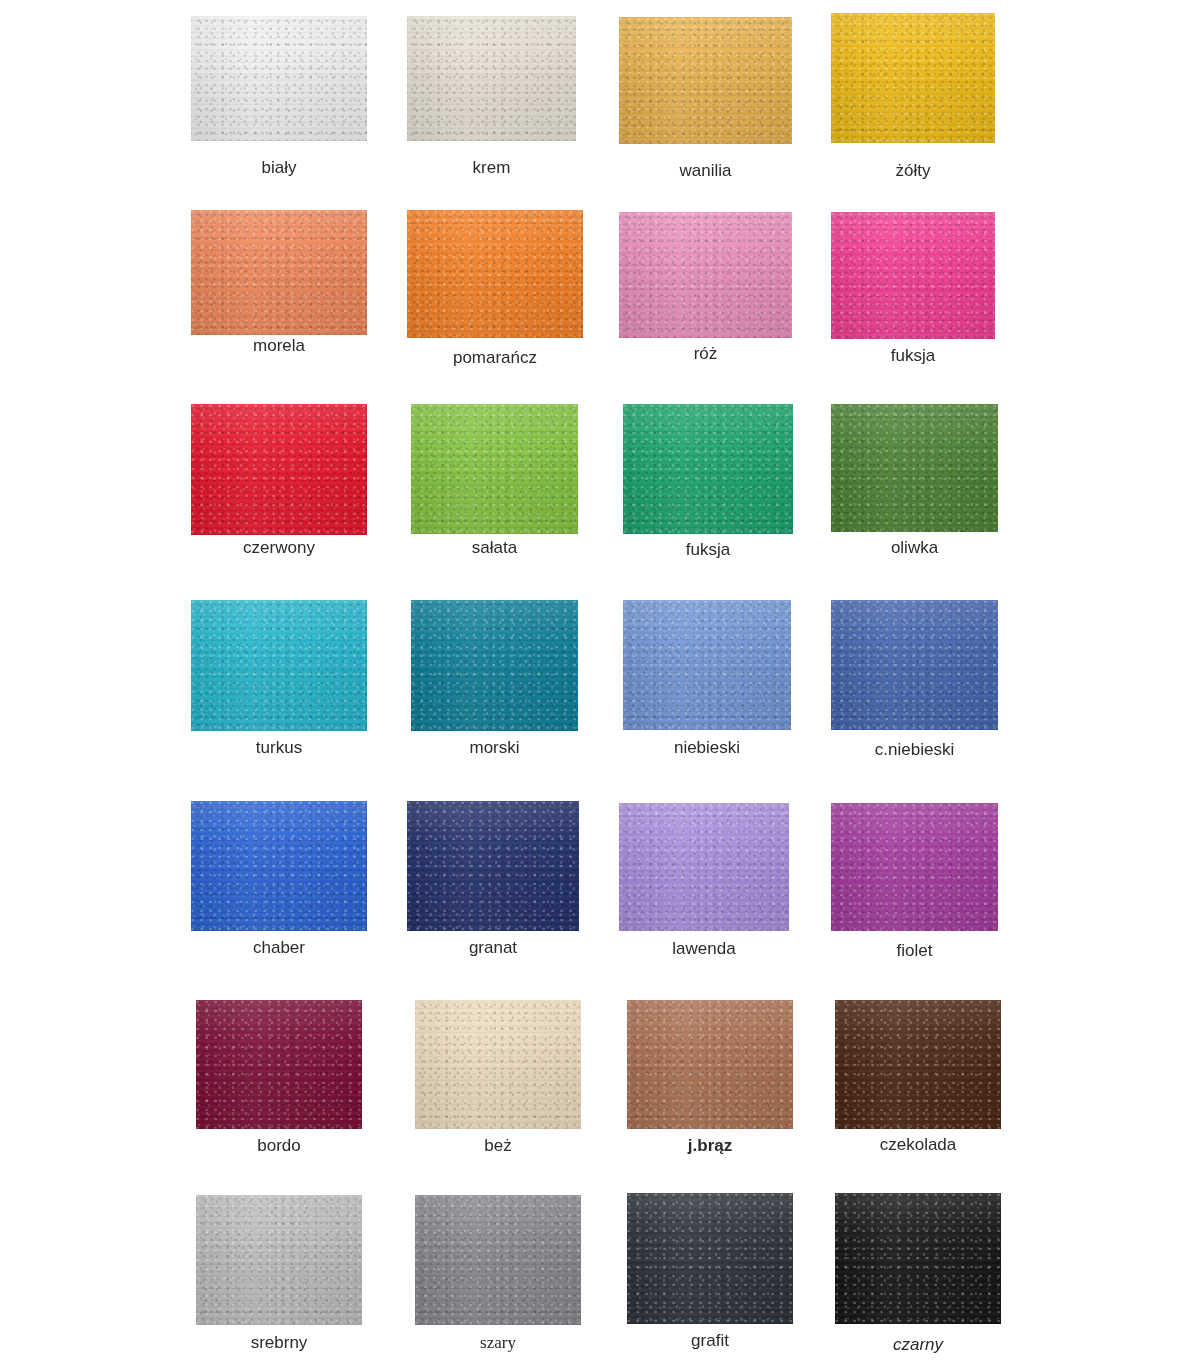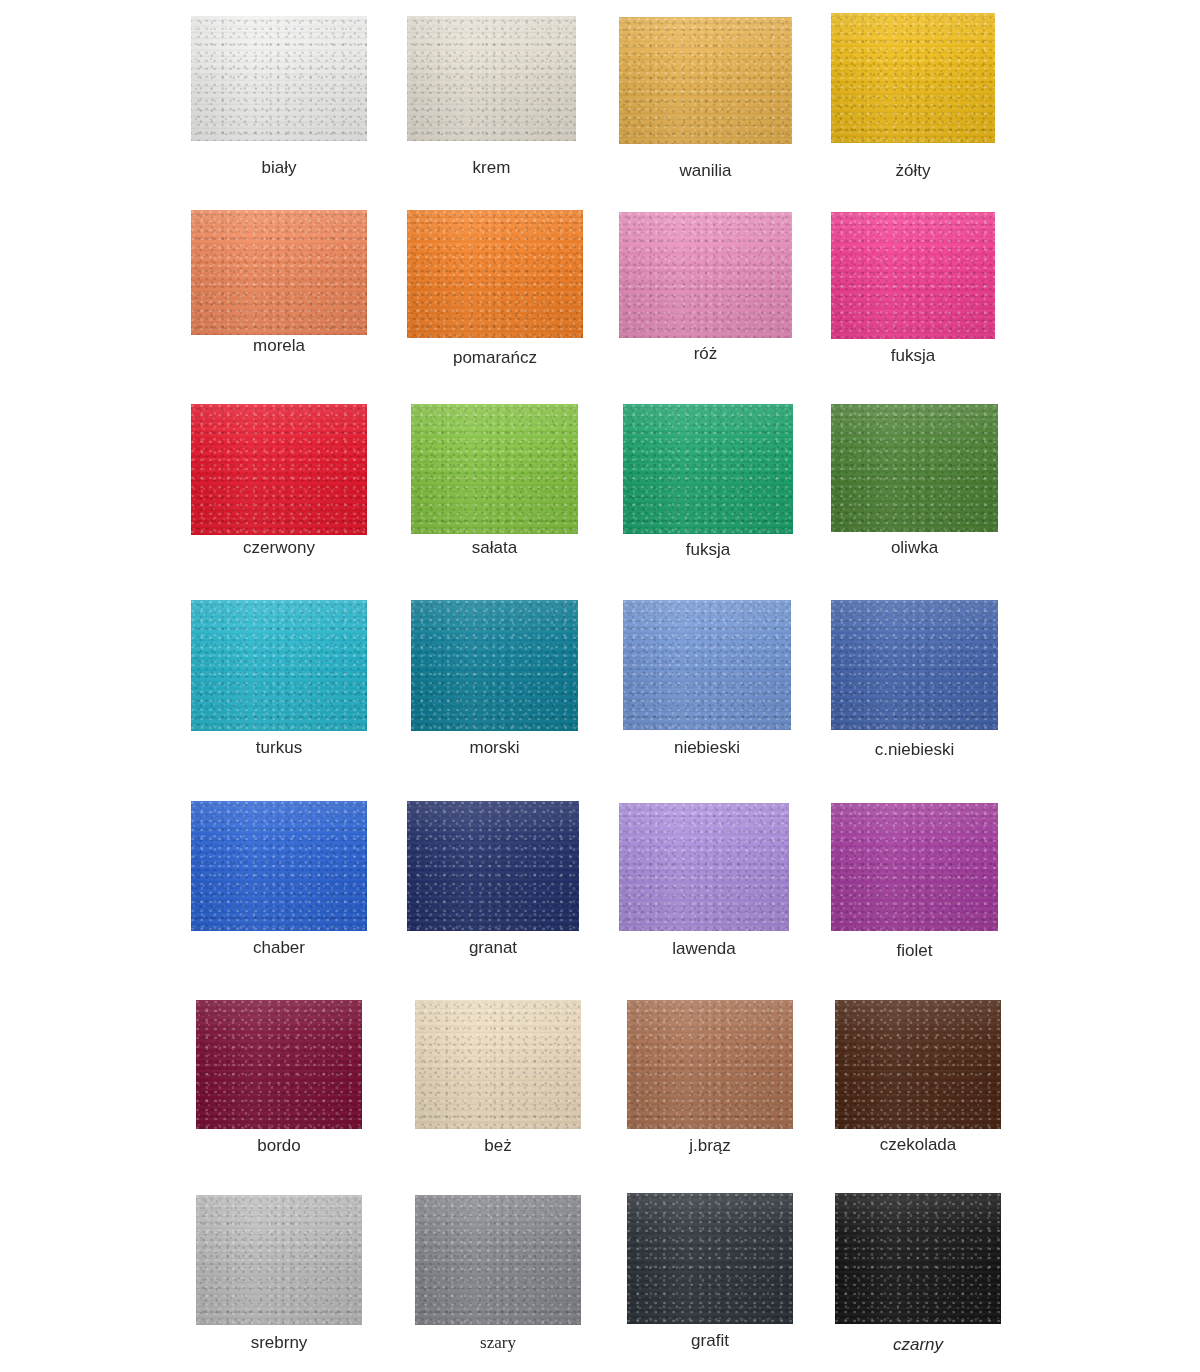--- a/index.html
+++ b/index.html
@@ -176,21 +176,21 @@
       <div class="swatch-chip" style="background-color: rgb(124, 14, 54);"></div>
     </div>
     <div class="swatch-label" style="top: 1136px; left: 166px; width: 226px; right: auto;">bordo</div>
     <div class="swatch-cell" style="left: 415px; top: 1000px; width: 166px; height: 129px;">
       <div class="swatch-chip" style="background-color: rgb(237, 220, 190);"></div>
     </div>
     <div class="swatch-label" style="top: 1136px; left: 385px; width: 226px; right: auto;">beż</div>
     <div class="swatch-cell" style="left: 627px; top: 1000px; width: 166px; height: 129px;">
       <div class="swatch-chip" style="background-color: rgb(171, 113, 82);"></div>
     </div>
-    <div class="swatch-label" style="top: 1136px; left: 597px; width: 226px; right: auto;">j.brąz</div>
+    <div class="swatch-label" style="top: 1136px; left: 597px; width: 226px; right: auto; font-weight: bold;">j.brąz</div>
     <div class="swatch-cell" style="left: 835px; top: 1000px; width: 166px; height: 129px;">
       <div class="swatch-chip" style="background-color: rgb(76, 38, 20);"></div>
     </div>
     <div class="swatch-label" style="top: 1135px; left: 805px; width: 226px; right: auto;">czekolada</div>
     <div class="swatch-cell" style="left: 196px; top: 1195px; width: 166px; height: 130px;">
       <div class="swatch-chip" style="background-color: rgb(188, 188, 189);"></div>
     </div>
     <div class="swatch-label" style="top: 1333px; left: 166px; width: 226px; right: auto;">srebrny</div>
     <div class="swatch-cell" style="left: 415px; top: 1195px; width: 166px; height: 130px;">
       <div class="swatch-chip" style="background-color: rgb(134, 136, 141);"></div>

